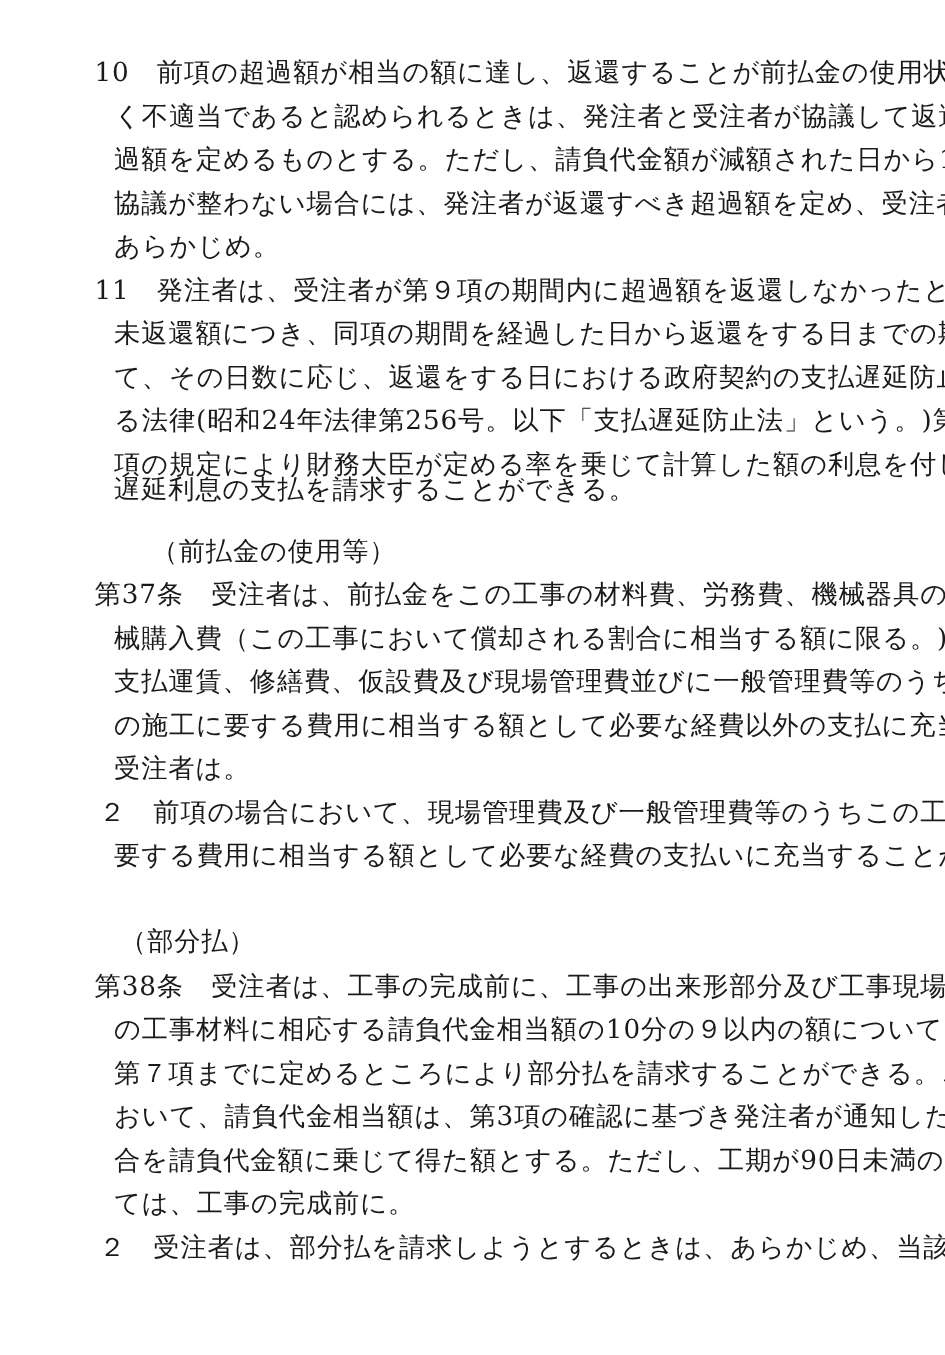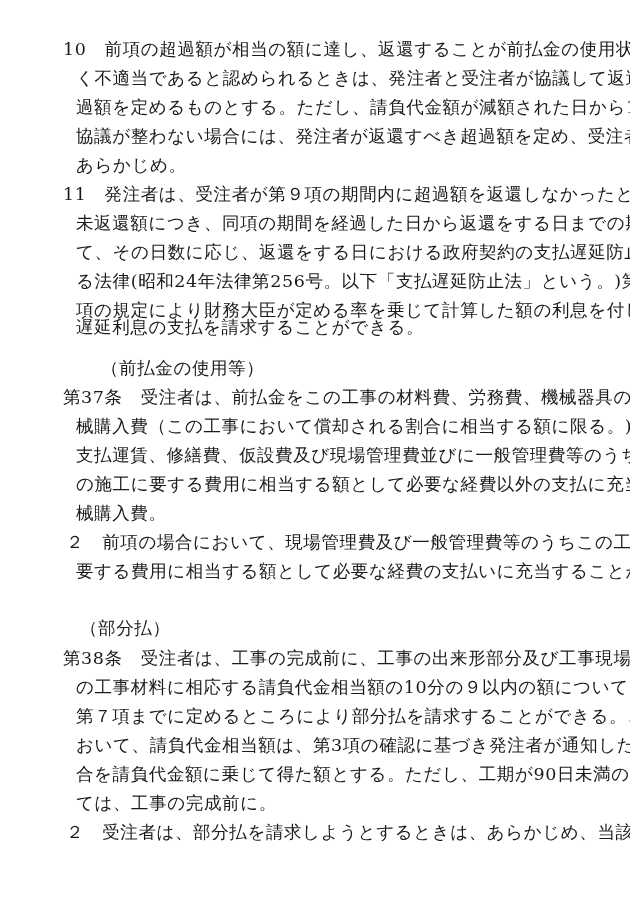--- a/index.html
+++ b/index.html
@@ -47,21 +47,21 @@
   <div class="line" style="left:76px;top:238px;">て、その日数に応じ、返還をする日における政府契約の支払遅延防止等に関す</div>
   <div class="line" style="left:76px;top:267px;">る法律(昭和24年法律第256号。以下「支払遅延防止法」という。)第８条第１</div>
   <div class="line" style="left:76px;top:296px;">項の規定により財務大臣が定める率を乗じて計算した額の利息を付した額の</div>
   <div class="line" style="left:76px;top:313px;">遅延利息の支払を請求することができる。</div>
 
   <div class="line" style="left:80px;top:354px;margin-left:21px;">（前払金の使用等）</div>
   <div class="line" style="left:63px;top:383px;">第37条　受注者は、前払金をこの工事の材料費、労務費、機械器具の賃借料、機</div>
   <div class="line" style="left:76px;top:412px;">械購入費（この工事において償却される割合に相当する額に限る。)、動力費、</div>
   <div class="line" style="left:76px;top:441px;">支払運賃、修繕費、仮設費及び現場管理費並びに一般管理費等のうちこの工事</div>
   <div class="line" style="left:76px;top:470px;">の施工に要する費用に相当する額として必要な経費以外の支払に充当しては</div>
-  <div class="line" style="left:76px;top:499px;">械購入費。</div>
+  <div class="line" style="left:76px;top:499px;">受注者は。</div>
 
   <div class="line" style="left:66px;top:528px;">２　前項の場合において、現場管理費及び一般管理費等のうちこの工事の施工に</div>
   <div class="line" style="left:76px;top:557px;">要する費用に相当する額として必要な経費の支払いに充当することができる</div>
 
   <div class="line" style="left:80px;top:615px;font-family:Liberation Mono, monospace;">（部分払）</div>
   <div class="line" style="left:63px;top:644px;">第38条　受注者は、工事の完成前に、工事の出来形部分及び工事現場に搬入済み</div>
   <div class="line" style="left:76px;top:673px;">の工事材料に相応する請負代金相当額の10分の９以内の額について、次項から</div>
   <div class="line" style="left:76px;top:702px;">第７項までに定めるところにより部分払を請求することができる。この場合に</div>
   <div class="line" style="left:76px;top:731px;">おいて、請負代金相当額は、第3項の確認に基づき発注者が通知した出来形割</div>
   <div class="line" style="left:76px;top:760px;">合を請負代金額に乗じて得た額とする。ただし、工期が90日未満の契約にあっ</div>

